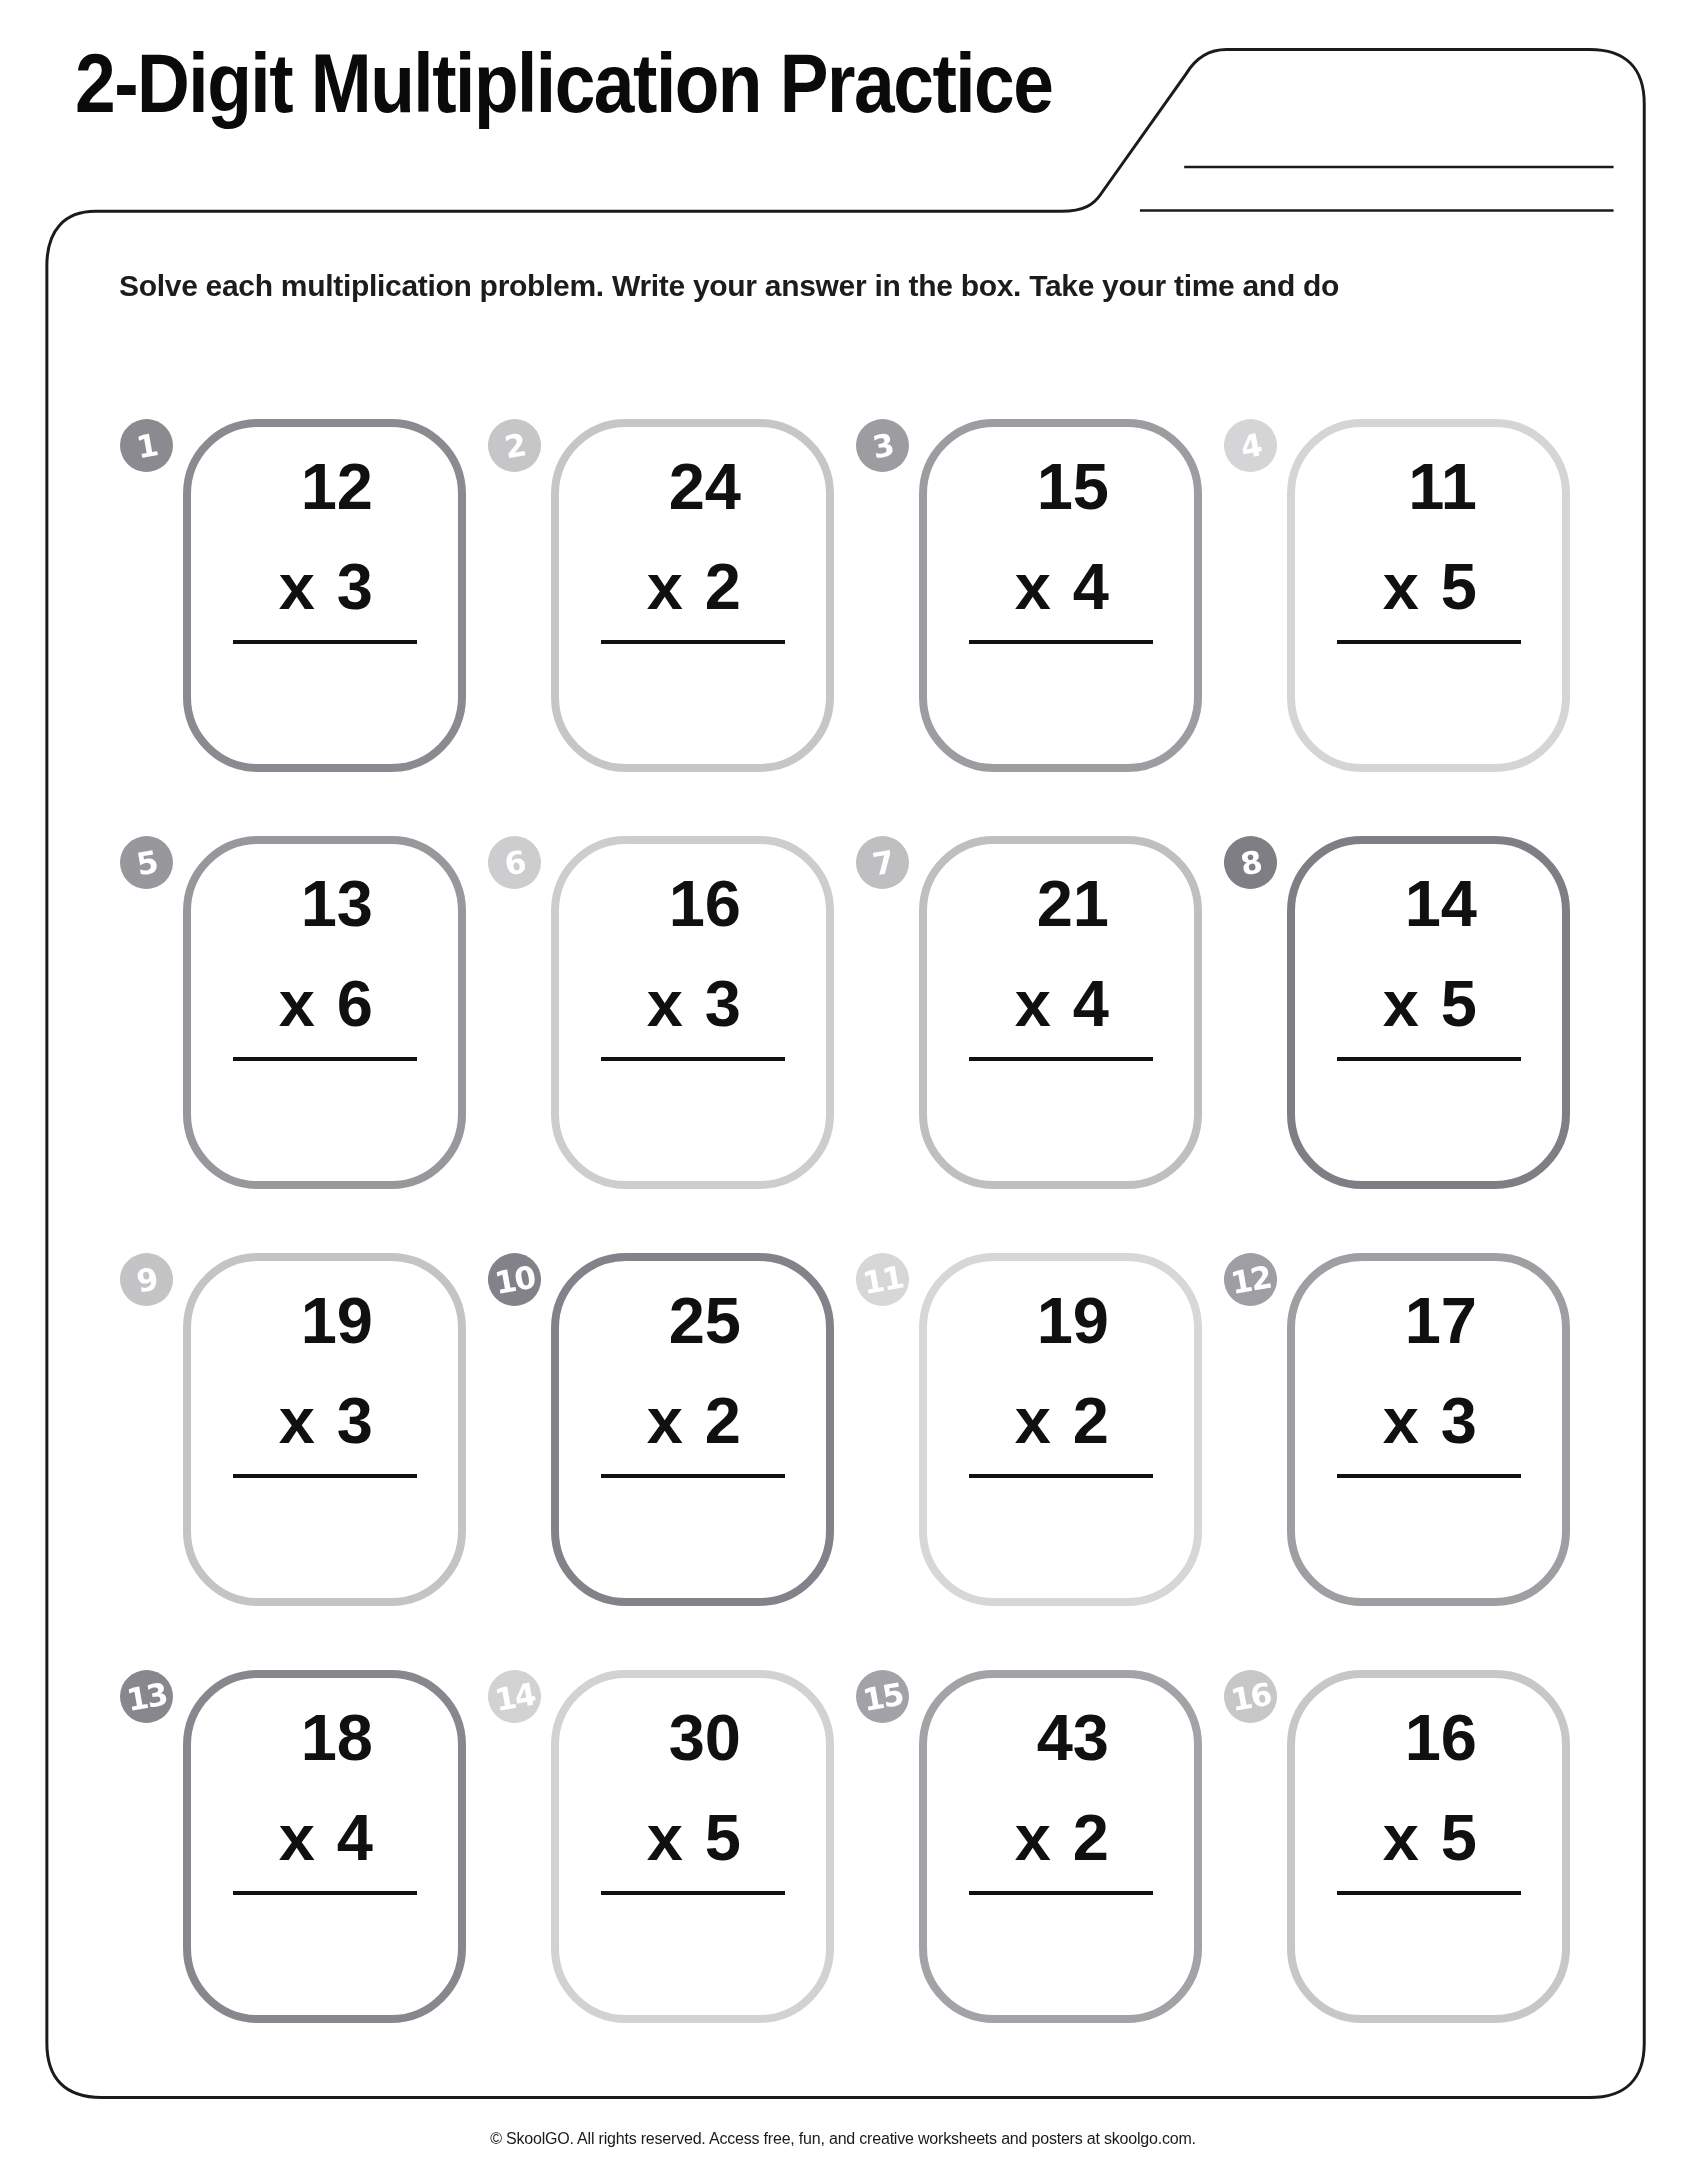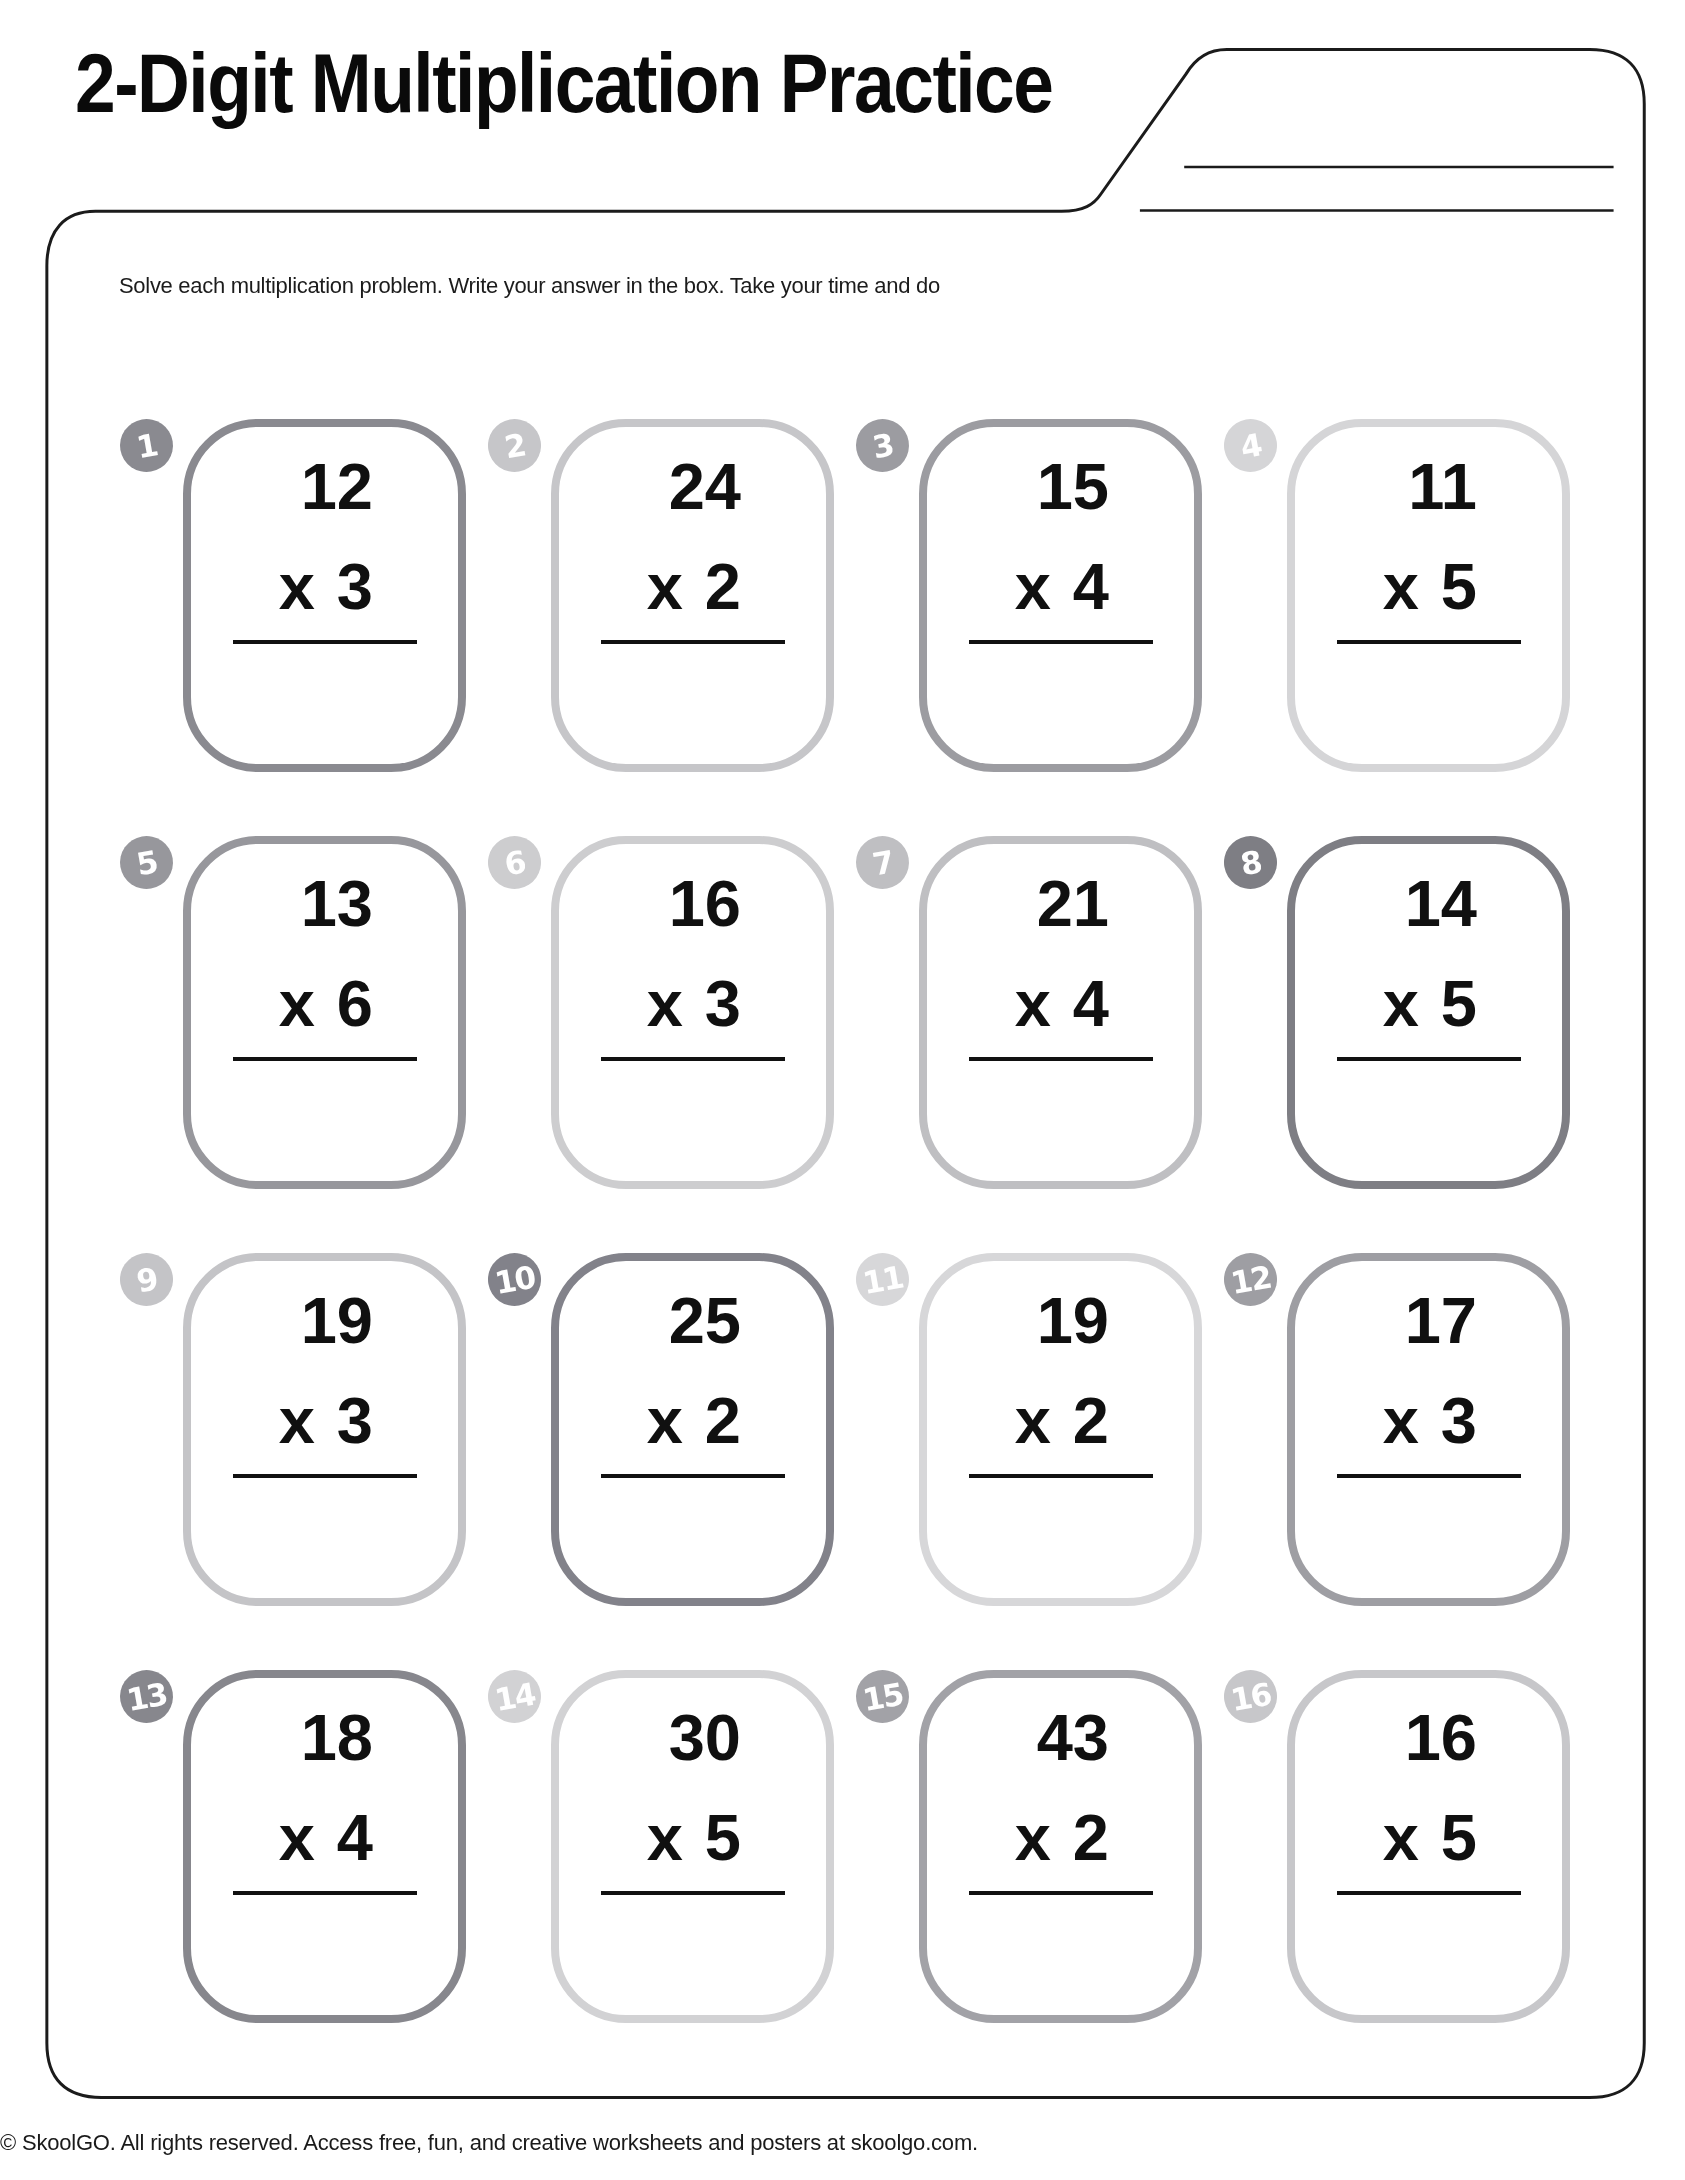--- a/index.html
+++ b/index.html
@@ -8,22 +8,22 @@
   .page { position:relative; width:1686px; height:1866px; background:#fff; }
 
   
   .title { position:absolute; left:75px; top:39px; font-size:84px; font-weight:bold;
            color:#0a0a0a; letter-spacing:-1.7px; white-space:nowrap;
            transform:scaleX(0.87); transform-origin:left top; line-height:1.05; }
 
   svg.frame { position:absolute; left:0; top:0; width:1686px; height:2181px; }
 
   
-  .instructions { position:absolute; left:119px; top:256px; font-size:22px;
-                  color:#1c1c1c; line-height:60px; letter-spacing:-0.3px; }
+  .instructions { position:absolute; left:119px; top:256px; font-size:30px;
+                  color:#1c1c1c; line-height:60px; letter-spacing:-0.3px;font-weight:bold; }
 
   
   .grid { position:absolute; left:183px; top:419px;
           display:grid; grid-template-columns:repeat(4,283px);
           grid-auto-rows:353px; column-gap:85px; row-gap:64px; }
 
   .card { position:relative; background:#fff; border:8.5px solid var(--c,#999);
           border-radius:75px; }
 
   .badge { position:absolute; left:-71px; top:-8.5px; width:53px; height:53px;
@@ -37,22 +37,22 @@
            font-family:"Liberation Sans", sans-serif; }
   .stack .op { margin-top:35px; }
   .stack .xgap { display:inline-block; width:22px; }
 
   .rule { position:absolute; top:213px; left:50%; transform:translateX(-50%);
           width:184px; height:4.3px; background:#111111; }
 
   .answer-area { position:absolute; left:25.6px; right:25.6px; top:223px; bottom:15.3px; }
 
   
-  .footer { position:absolute; left:0; top:2130px; width:1686px; text-align:left;
-            font-size:22px; color:#1a1a1a; letter-spacing:-0.2px; }
+  .footer { position:absolute; left:0; top:2130px; width:1686px; text-align:center;
+            font-size:16px; color:#1a1a1a; letter-spacing:-0.2px; }
 </style>
 </head>
 <body>
 
 <div class="page">
 
   <svg class="frame" viewBox="0 0 1979 2560">
     <path d="M 112 248
              H 1246
              C 1272 248 1284 240 1292 228

